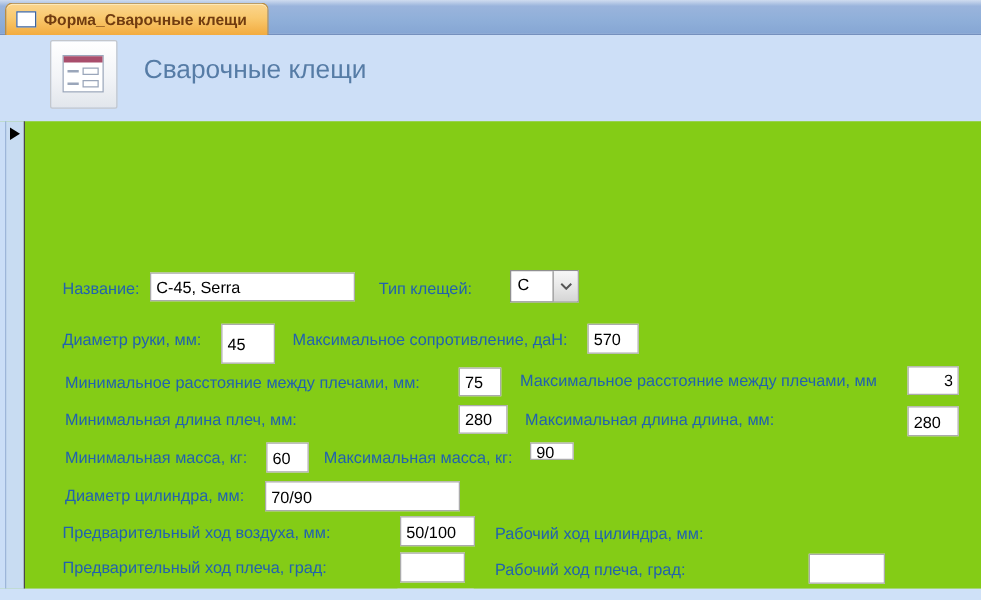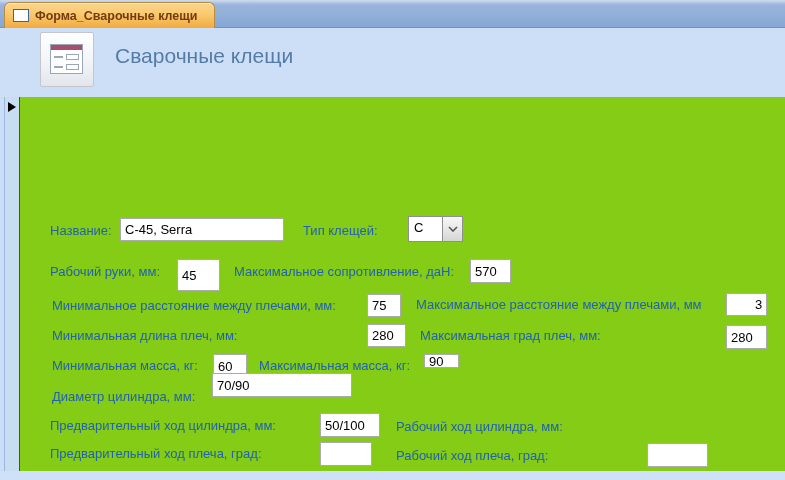--- a/index.html
+++ b/index.html
@@ -97,44 +97,44 @@
     <div class="lbl" style="left:303px;top:126px">Тип клещей:</div>
     <div class="combo" style="left:408px;top:119px;width:55px;height:26px">
       <div class="combo-text">C</div>
       <div class="combo-btn">
         <svg width="10" height="6" viewBox="0 0 10 6">
           <polyline points="1,1 5,5 9,1" fill="none" stroke="#555" stroke-width="1.6"></polyline>
         </svg>
       </div>
     </div>
 
-    <div class="lbl" style="left:50px;top:167px">Рабочий руки, мм:</div>
+    <div class="lbl" style="left:50px;top:167px">Диаметр руки, мм:</div>
     <input class="fld" style="left: 177px; top: 162px; width: 43px; height: 32px;" value="45">
     <div class="lbl" style="left:234px;top:167px">Максимальное сопротивление, даН:</div>
     <input class="fld" style="left: 470px; top: 162px; width: 41px; height: 24px;" value="570">
 
     <div class="lbl" style="left:52px;top:201px">Минимальное расстояние между плечами, мм:</div>
     <input class="fld" style="left: 367px; top: 197px; width: 34px; height: 23px;" value="75">
     <div class="lbl" style="left:416px;top:200px">Максимальное расстояние между плечами, мм</div>
     <input class="fld" style="left: 726px; top: 196px; width: 41px; height: 23px; padding-left: 28px;" value="300">
 
     <div class="lbl" style="left:52px;top:231px">Минимальная длина плеч, мм:</div>
     <input class="fld" style="left: 367px; top: 227px; width: 39px; height: 23px;" value="280">
-    <div class="lbl" style="left:420px;top:231px">Максимальная град плеч, мм:</div>
+    <div class="lbl" style="left:420px;top:231px">Максимальная длина длина, мм:</div>
     <input class="fld" style="left: 726px; top: 228px; width: 41px; height: 24px;" value="280">
 
     <div class="lbl" style="left:52px;top:261px">Минимальная масса, кг:</div>
     <input class="fld" style="left: 213px; top: 257px; width: 34px; height: 24px;" value="60">
     <div class="lbl" style="left:259px;top:261px">Максимальная масса, кг:</div>
     <input class="fld" style="left: 424px; top: 257px; width: 35px; height: 14px;" value="90">
 
     <div class="lbl" style="left:52px;top:292px">Диаметр цилиндра, мм:</div>
-    <input class="fld" style="left: 212px; top: 276px; width: 140px; height: 24px;" value="70/90">
+    <input class="fld" style="left: 212px; top: 288px; width: 156px; height: 24px;" value="70/90">
 
-    <div class="lbl" style="left:50px;top:321px">Предварительный ход цилиндра, мм:</div>
+    <div class="lbl" style="left:50px;top:321px">Предварительный ход воздуха, мм:</div>
     <input class="fld" style="left: 320px; top: 316px; width: 60px; height: 24px;" value="50/100">
     <div class="lbl" style="left:396px;top:322px">Рабочий ход цилиндра, мм:</div>
 
     <div class="lbl" style="left:50px;top:349px">Предварительный ход плеча, град:</div>
     <input class="fld" style="left: 320px; top: 345px; width: 52px; height: 24px;" value="">
     <div class="lbl" style="left:396px;top:351px">Рабочий ход плеча, град:</div>
     <input class="fld" style="left: 647px; top: 346px; width: 61px; height: 24px;" value="">
 
     <div class="lbl" style="left:50px;top:378px">Максимальное давление воздуха, бар:</div>
     <input class="fld" style="left: 318px; top: 374px; width: 61px; height: 24px;" value="10">

